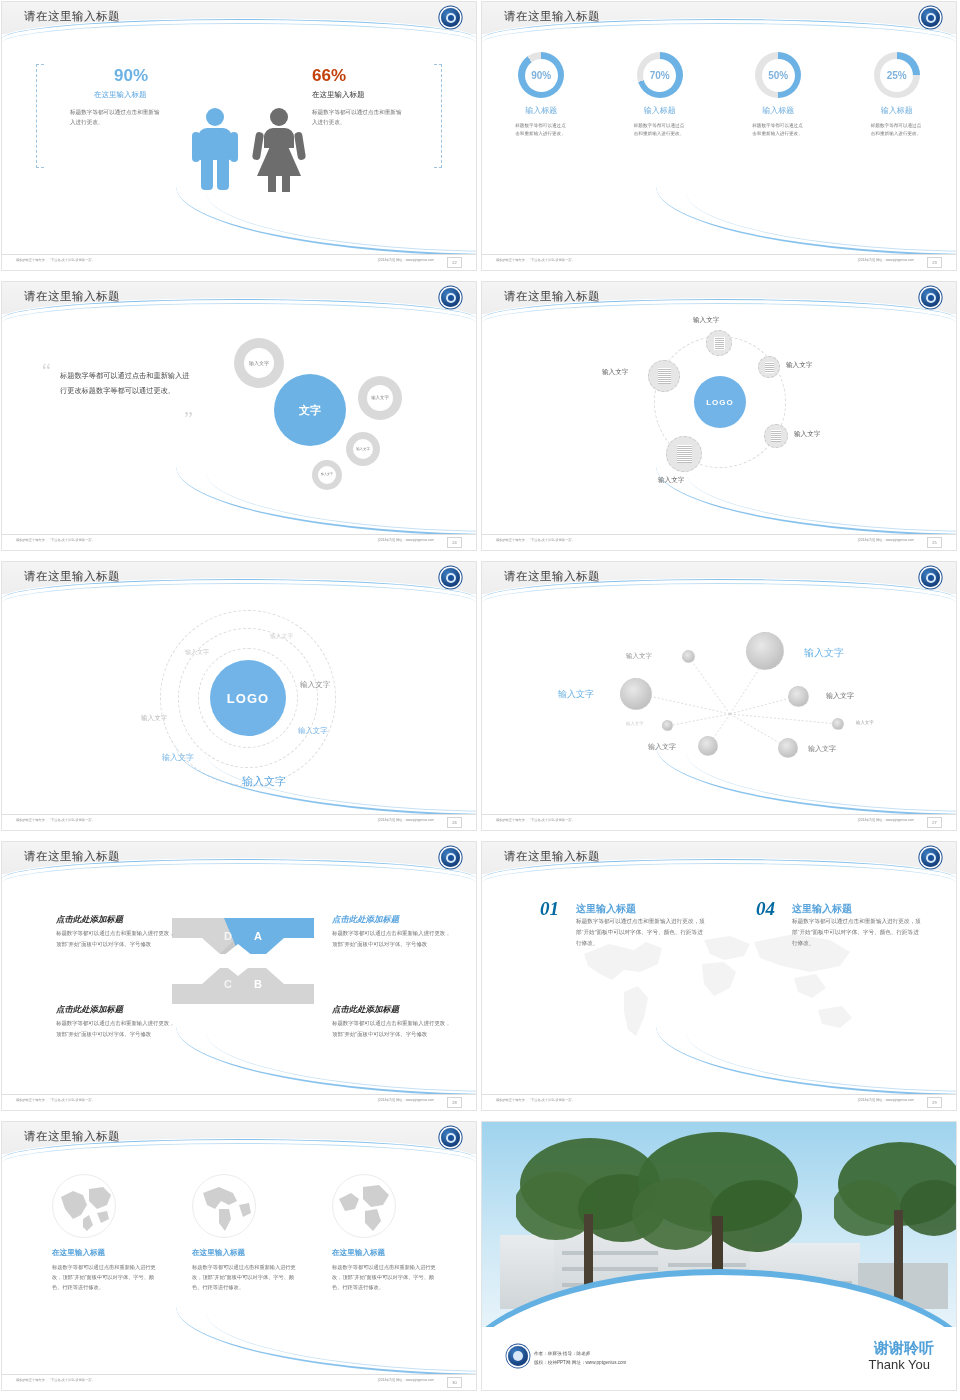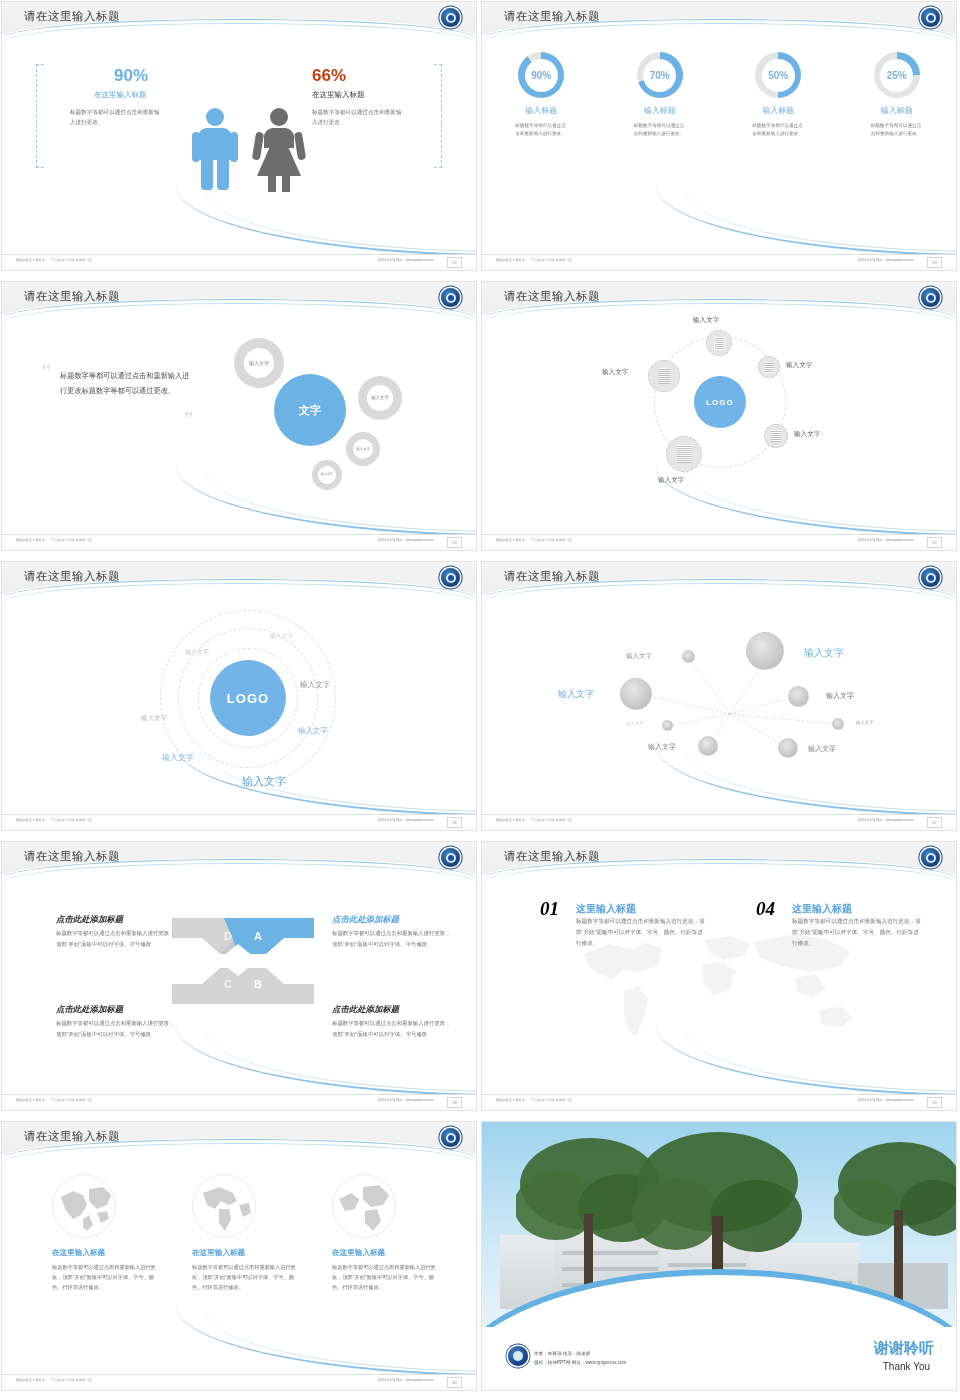--- a/index.html
+++ b/index.html
@@ -93,21 +93,21 @@
            background:radial-gradient(circle at 40% 35%,#e8e8e8,#b4b4b4); }
 
   
   .q-title { position:absolute; font-size:8.4px; font-weight:bold;font-style:italic; }
   .q-body { position:absolute; font-size:5.4px; color:#6f6f6f; line-height:1.95; width:120px; }
   .letterbox { position:absolute; display:flex; align-items:center; justify-content:center;
                font-size:11px; font-weight:bold; color:#fff; }
 
   
   .bignum { position:absolute; font-size:19px; font-style:italic; font-weight:bold;
-            color:#000000; font-family:"Liberation Serif",serif; }
+            color:#0369a1; font-family:"Liberation Serif",serif; }
   .n-title { position:absolute; font-size:10px; color:#5aa4dc; font-weight:bold; }
   .n-body { position:absolute; font-size:5.6px; color:#6f6f6f; line-height:1.95; width:130px; }
   .worldmap { position:absolute; left:50%; top:52%; transform:translate(-50%,-50%);
               width:330px; height:150px; opacity:.30; }
 
   
   .globe { position:absolute; width:64px; height:64px; border-radius:50%;
            border:1px solid #ececec; overflow:hidden; }
   .g-title { position:absolute; font-size:7.6px; color:#5aa4dc; font-weight:bold; }
   .g-text { position:absolute; font-size:5.2px; color:#707070; line-height:1.95; width:108px; }
@@ -116,21 +116,21 @@
   .photo { position:absolute; left:0; top:0; width:100%; height:205px; overflow:hidden; }
   .sky { position:absolute; inset:0; background:linear-gradient(#9fd3ee,#cfe9f6 60%,#e7f3fa); }
   .campus-b { position:absolute; background:linear-gradient(#e9ecee,#cfd5d8); }
   .tree { position:absolute; }
   .photo-mask { position:absolute; left:-6%; bottom:-58px; width:112%; height:110px;
                 background:#ffffff; border-radius:50% 50% 0 0 / 100% 100% 0 0; }
   .photo-blue { position:absolute; left:-6%; bottom:-52px; width:112%; height:110px;
                 background:#63b0e3; border-radius:50% 50% 0 0 / 100% 100% 0 0; }
   .thanks-cn { position:absolute; right:22px; bottom:32px; font-size:15px;
                color:#4f9fd8; font-weight:bold; }
-  .thanks-en { position:absolute; right:26px; bottom:18px; font-size:10px; color:#333; }
+  .thanks-en { position:absolute; right:26px; bottom:18px; font-size:13px; color:#333; }
   .credit { position:absolute; left:52px; bottom:22px; font-size:4.6px; color:#555; line-height:2.1;}
   .credit-seal { position:absolute; left:26px; bottom:24px; width:20px; height:20px;
         border-radius:50%; background:radial-gradient(circle at 38% 34%,#3f83c8,#17417f 68%,#0e2f63);
         box-shadow:0 0 0 1.6px #fff,0 0 0 2.4px #1b4f95; }
   .credit-seal:before{content:"";position:absolute;left:5px;top:5px;width:10px;height:10px;
         border-radius:50%;background:#d8e8f7;}
 </style>
 </head>
 <body>
 

